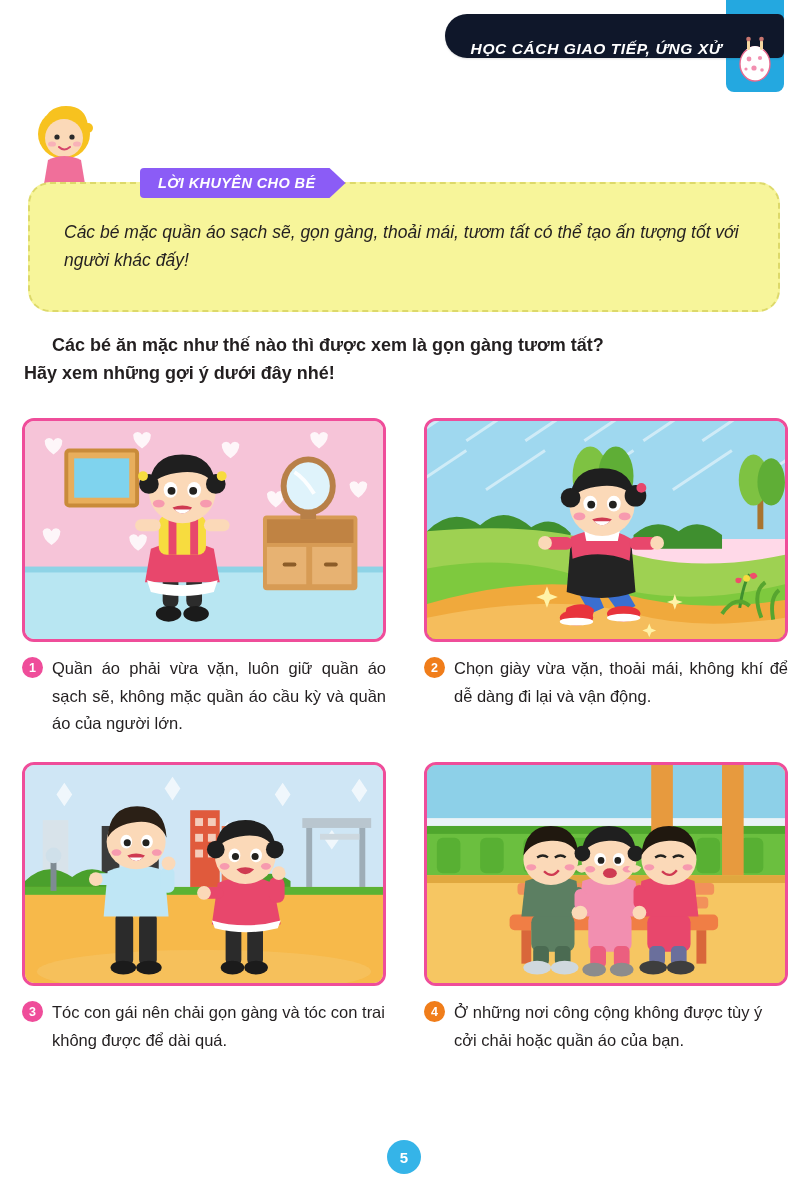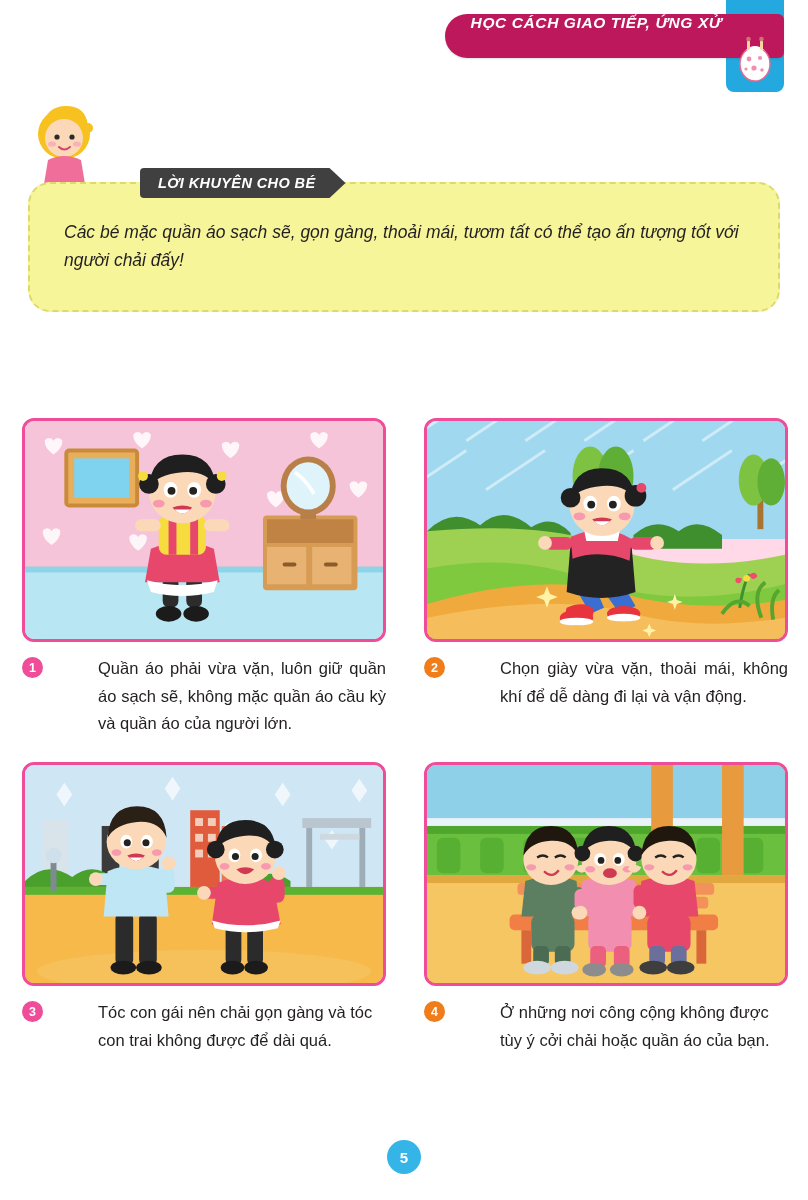--- a/index.html
+++ b/index.html
@@ -13,22 +13,22 @@
     position: relative;
     width: 808px; height: 1200px;
     background: #ffffff;
   }
 
   
   .header-tab {
     position: absolute;
     top: 14px; right: 24px;
     height: 44px;
-    display: flex; align-items: flex-start;
-    background: #be185d;
+    display: flex; align-items: flex-end;
+    background: #0f172a;
     border-radius: 22px 6px 6px 22px;
     padding: 0 62px 0 26px;
     box-shadow: 0 1px 2px rgba(0,0,0,.12);
   }
   .header-tab .htxt {
     color: #ffffff;
     font-size: 15.5px;
     font-weight: bold;
     font-style: italic;
     letter-spacing: .6px;
@@ -54,21 +54,21 @@
     width: 96px; height: 84px;
   }
 
   
   .advice-wrap { position: absolute; left: 28px; top: 168px; width: 752px; }
   .advice-label {
     position: absolute;
     left: 112px; top: 0;
     height: 30px;
     display: flex; align-items: center;
-    background: #404040;
+    background: #8b5cf6;
     color: #fff;
     font-size: 14.5px; font-weight: bold; font-style: italic;
     letter-spacing: .4px;
     padding: 0 30px 0 18px;
     border-radius: 4px;
     clip-path: polygon(0 0, calc(100% - 16px) 0, 100% 50%, calc(100% - 16px) 100%, 0 100%);
   }
   .advice-box {
     margin-top: 14px;
     background: #f7f59a;
@@ -130,21 +130,20 @@
     display: flex; align-items: center; justify-content: center;
     margin-top: 2px;
   }
   .num.two { background: #f07d1a; }
   .num.three { background: #ef4d9a; }
   .num.four { background: #f07d1a; }
   .cap-text {
     font-size: 16.5px;
     color: #231f20;
     line-height: 1.68;
-    margin-left: 46px;
   }
   .cap-text.justify { text-align: justify; }
   .row2 { margin-top: 24px; }
 
   
   .page-num {
     position: absolute;
     left: 50%; bottom: 26px;
     transform: translateX(-50%);
     width: 34px; height: 34px;
@@ -193,24 +192,28 @@
     <ellipse cx="22" cy="44" rx="4" ry="2.6" fill="#f7a8b8" opacity=".8"></ellipse>
     <ellipse cx="47" cy="44" rx="4" ry="2.6" fill="#f7a8b8" opacity=".8"></ellipse>
     <path d="M29 47 q5 5 11 0" stroke="#d4456b" stroke-width="2" fill="none" stroke-linecap="round"></path>
     <path d="M18 60 q16 -8 33 0 l4 24 h-41z" fill="#f06f9a"></path>
     <circle cx="58" cy="28" r="5" fill="#f7c21f"></circle>
   </svg>
 
   <div class="advice-wrap">
     <div class="advice-label">LỜI KHUYÊN CHO BÉ</div>
     <div class="advice-box">
-      <div class="advice-text">Các bé mặc quần áo sạch sẽ, gọn gàng, thoải mái, tươm tất có thể tạo ấn tượng tốt với người chải đấy!</div>
+      <div class="advice-text">Các bé mặc quần áo sạch sẽ, gọn gàng, thoải mái, tươm tất có thể tạo ấn tượng tốt với người khác đấy!</div>
     </div>
   </div>
 
+  <div class="question">
+    <div class="indent">Các bé ăn mặc như thế nào thì được xem là gọn gàng tươm tất?</div>
+    <div>Hãy xem những gợi ý dưới đây nhé!</div>
+  </div>
 
   <div class="grid">
 
     <div class="cell">
       <div class="frame">
         <svg class="scene" viewBox="0 0 364 224" preserveAspectRatio="none">
           <rect x="0" y="0" width="364" height="150" fill="#f6c4d8"></rect>
           <g fill="#ffffff" opacity=".85">
             <path d="M20 20 a5 5 0 0 1 9 0 a5 5 0 0 1 9 0 q0 8 -9 14 q-9 -6 -9 -14z"></path>
             <path d="M110 14 a5 5 0 0 1 9 0 a5 5 0 0 1 9 0 q0 8 -9 14 q-9 -6 -9 -14z"></path>

